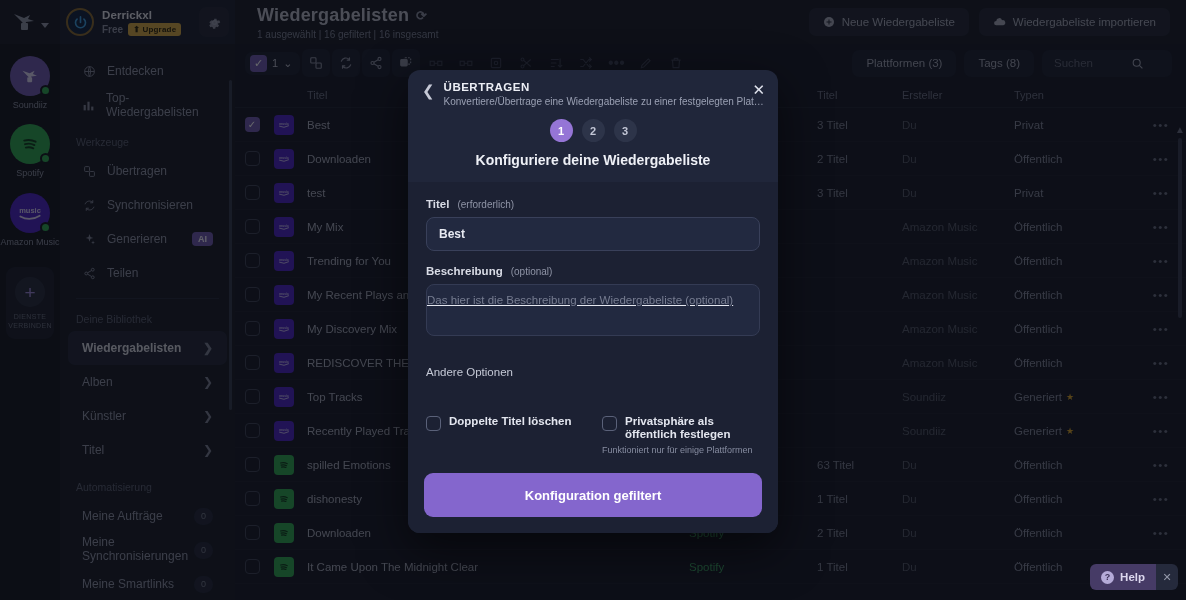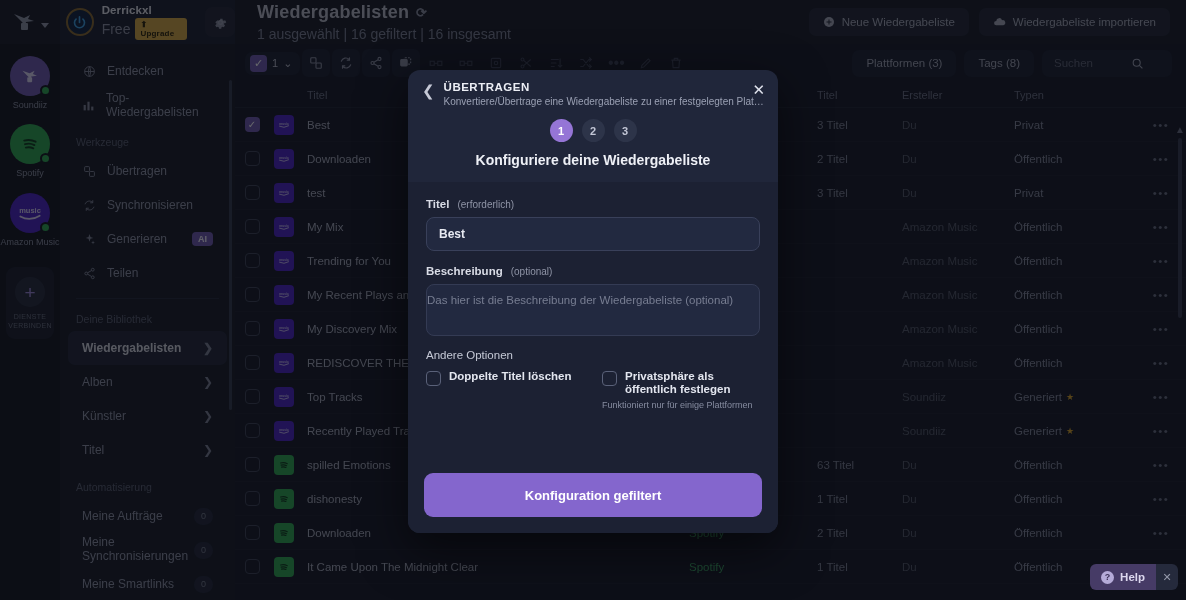--- a/index.html
+++ b/index.html
@@ -17,27 +17,27 @@
   .tb-left { width: 60px; height: 44px; display: flex; align-items: center; justify-content: center; gap: 3px; }
   .logo-bird { width: 26px; height: 22px; position: relative; }
   .logo-bird svg { display:block; }
   .caret-sm { width: 0; height: 0; border-left: 4px solid transparent; border-right: 4px solid transparent; border-top: 5px solid #9297a8; margin-top: 6px;}
   .tb-account { flex: 0 0 175px; height: 44px; display: flex; align-items: center; gap: 8px; padding-left: 6px; background:#1b2030; }
   .acct-ring { width: 28px; height: 28px; border-radius: 50%; background: #10243f; border: 2px solid #8a6a2e; display: flex; align-items: center; justify-content: center; }
   .pwr { width: 15px; height: 15px; }
   .acct-txt { display: flex; flex-direction: column; gap: 2px; }
   .acct-name { font-size: 11.5px; color: #e3e5ec; font-weight: bold; letter-spacing: .1px; }
   .acct-row2 { display: flex; align-items: center; gap: 5px; }
-  .acct-free { font-size: 14px; color: #8d92a3; }
+  .acct-free { font-size: 10px; color: #8d92a3; font-weight: bold; }
   .upgrade-pill { background: #d4a843; color: #2a2207; font-size: 8px; font-weight: bold; padding: 2px 5px; border-radius: 3px; letter-spacing: .2px; }
   .gear-btn { width: 30px; height: 30px; margin-left: 10px; border-radius: 7px; background: #222736; display: flex; align-items: center; justify-content: center; cursor: pointer; }
   .pg-title-wrap { flex: 1; padding-left: 22px; display: flex; flex-direction: column; justify-content: center; }
   .pg-title { font-size: 18px; font-weight: bold; color: #b9bcc9; letter-spacing: .2px; display: flex; align-items: center; gap: 7px; }
   .refresh-ic { font-size: 13px; color: #8a8fa0; }
-  .pg-sub { font-size: 14px; color: #7b8093; margin-top: 3px; }
+  .pg-sub { font-size: 10px; color: #7b8093; margin-top: 3px; }
   .tb-actions { display: flex; gap: 10px; padding-right: 16px; }
   .tb-btn { height: 28px; border-radius: 7px; background: #222736; display: flex; align-items: center; gap: 7px; padding: 0 14px; font-size: 11.5px; color: #a8acbb; cursor: pointer; }
 
   
   .body { flex: 1; display: flex; min-height: 0; }
 
   
   .rail { width: 60px; background: #13161f; padding-top: 12px; display: flex; flex-direction: column; align-items: center; gap: 14px; }
   .svc { display: flex; flex-direction: column; align-items: center; gap: 4px; cursor: pointer; }
   .svc-ic { width: 40px; height: 40px; border-radius: 50%; position: relative; display: flex; align-items: center; justify-content: center; }
@@ -110,26 +110,26 @@
   .m-sub { font-size: 10px; color: #9aa0b3; margin-top: 3px; white-space: nowrap; overflow: hidden; text-overflow: ellipsis; }
   .m-close { position: absolute; right: 13px; top: 12px; color: #dfe2ec; font-size: 15px; cursor: pointer; line-height: 1; }
   .steps { display: flex; justify-content: center; gap: 9px; padding: 2px 0 10px; }
   .step { width: 23px; height: 23px; border-radius: 50%; background: #2d3449; color: #c3c7d6; font-size: 11px; font-weight: bold; display: flex; align-items: center; justify-content: center; cursor: pointer; }
   .step.on { background: #9575d6; color: #fff; }
   .m-h2 { text-align: center; font-size: 14px; font-weight: bold; color: #eef0f6; padding-bottom: 14px; }
   .m-body { flex: 1; background: #1c2133; padding: 16px 18px 0; }
   .fl { font-size: 11.5px; color: #d9dce6; font-weight: bold; margin-bottom: 7px; }
   .fl .opt { font-size: 10px; color: #8f94a6; font-weight: normal; margin-left: 8px; }
   .inp { width: 100%; height: 34px; border-radius: 8px; background: #222940; border: 1px solid #39405a; color: #e7e9f1; font-size: 12px; font-weight: bold; padding: 0 12px; font-family: "Liberation Sans", sans-serif; outline: none; }
-  .ta { width: 100%; height: 52px; border-radius: 8px; background: #222940; border: 1px solid #343b54; color: #e7e9f1; font-size: 11.5px; padding: 9px 0; resize: none; font-family: "Liberation Sans", sans-serif; outline: none; }
+  .ta { width: 100%; height: 52px; border-radius: 8px; background: #222940; border: 1px solid #343b54; color: #e7e9f1; font-size: 11.5px; padding: 9px 0; resize: none; font-family: "Liberation Sans", sans-serif; outline: none; text-decoration: underline; }
   .ta::placeholder { color: #777d91; }
   .grp-gap { height: 14px; }
   .opts-h { font-size: 11.5px; color: #c5c9d6; margin: 4px 0 9px; }
   .opts-row { display: flex; gap: 18px; }
-  .opt-col { flex: 1; }
+  .opt-col { flex: 1; margin-top: 28px; }
   .opt-top { display: flex; gap: 8px; align-items: flex-start; }
   .opt-box { width: 15px; height: 15px; border-radius: 4px; border: 1.5px solid #5a6179; flex: 0 0 15px; margin-top: 1px; cursor: pointer; }
   .opt-lb { font-size: 11.5px; color: #e3e6ef; font-weight: bold; line-height: 1.15; }
   .opt-hint { font-size: 9px; color: #868ca0; margin-top: 4px; line-height: 1.3; }
   .m-foot { padding: 14px 16px 16px; background: #1c2133; }
   .save-btn { width: 100%; height: 44px; border-radius: 9px; background: #8466cd; color: #fff; font-size: 13px; font-weight: bold; border: none; cursor: pointer; font-family: "Liberation Sans", sans-serif; }
 
   
   .help-wrap { position: absolute; right: 8px; bottom: 10px; display: flex; align-items: center; z-index: 50; }
   .help-btn { height: 26px; background: #463b66; border-radius: 6px 0 0 6px; display: flex; align-items: center; gap: 6px; padding: 0 11px; font-size: 11.5px; color: #dcd7ee; font-weight: bold; cursor: pointer; }
@@ -776,21 +776,21 @@
     <div class="m-body">
       <div class="fl">
         <span>Titel</span><span class="opt">(erforderlich)</span>
       </div>
       <input class="inp" value="Best" style="">
       <div class="grp-gap"></div>
       <div class="fl">
         <span>Beschreibung</span><span class="opt">(optional)</span>
       </div>
       <textarea class="ta" placeholder="Das hier ist die Beschreibung der Wiedergabeliste (optional)" style=""></textarea>
-      <div class="opts-h" style="margin-top:9px">Andere Optionen</div>
+      <div class="opts-h" style="margin-top:26px">Andere Optionen</div>
       <div class="opts-row">
         <div class="opt-col">
           <div class="opt-top">
             <span class="opt-box"></span>
             <span class="opt-lb">Doppelte Titel löschen</span>
           </div>
         </div>
         <div class="opt-col">
           <div class="opt-top">
             <span class="opt-box"></span>

